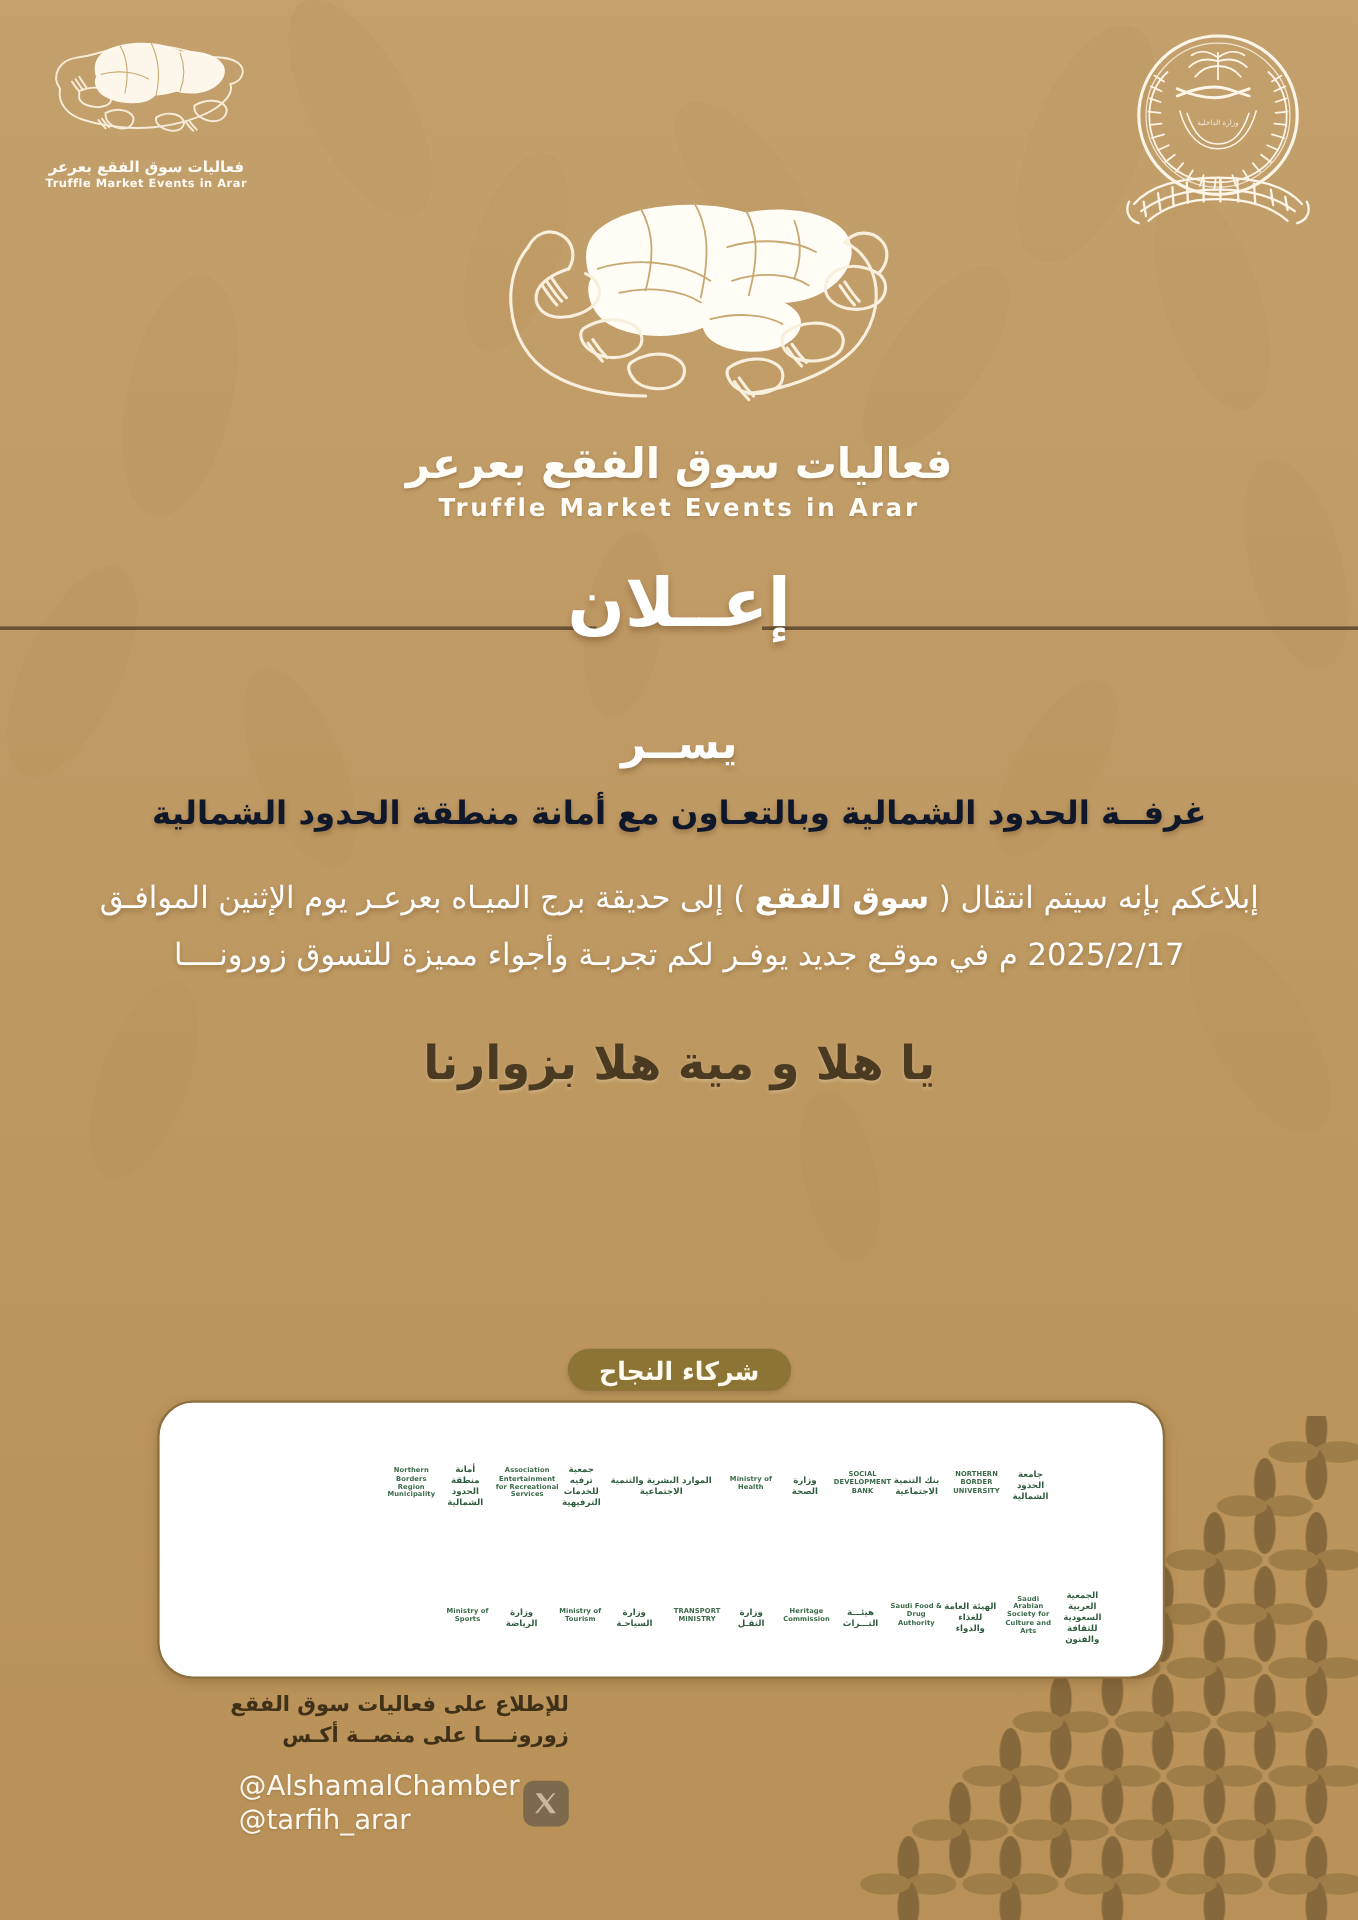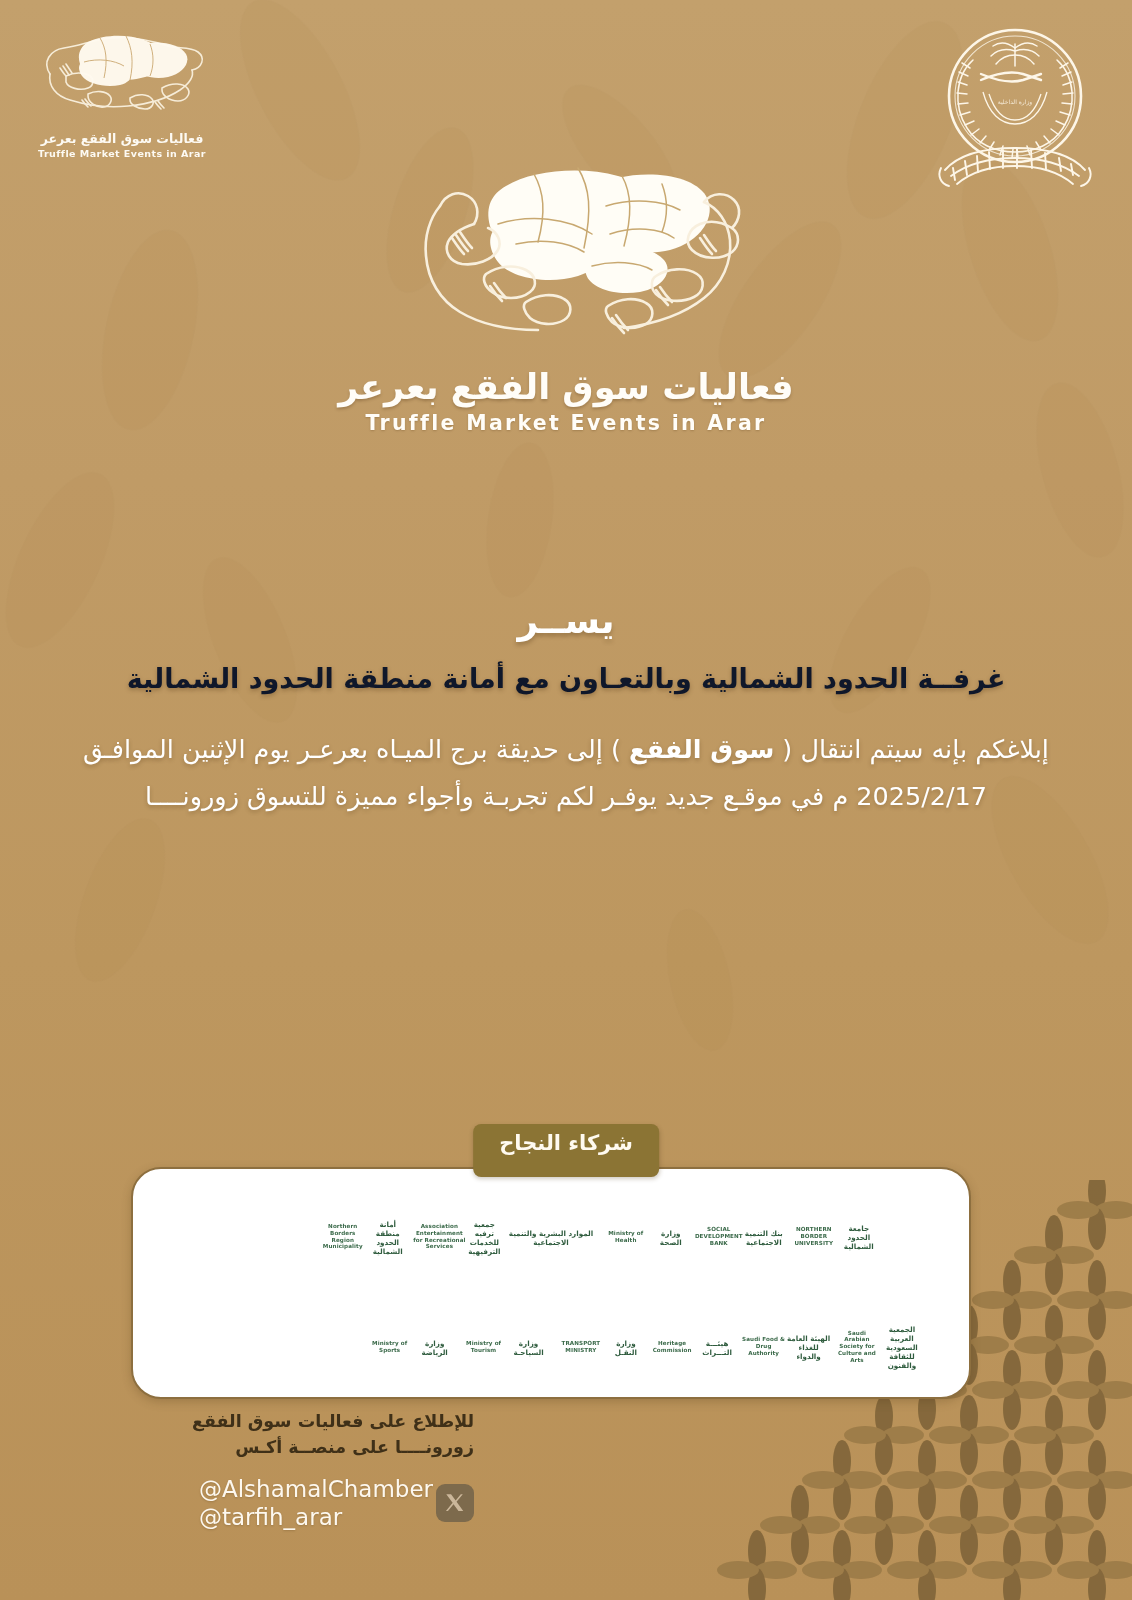--- a/index.html
+++ b/index.html
@@ -104,21 +104,21 @@
   .greet{
     color:#4a3a22;font-size:39px;font-weight:700;margin-top:44px;
     text-shadow:0 2px 3px rgba(255,245,225,.30);letter-spacing:.5px;
   }
 
   
   .partners-wrap{position:absolute;left:0;right:0;top:1124px;}
   .partners-badge{
     position:absolute;left:50%;transform:translateX(-50%);top:0;z-index:5;
     background:#8b7434;color:#fffaf0;font-size:21px;font-weight:700;
-    padding:7px 26px 22px;border-radius:8px;box-shadow:0 2px 4px rgba(70,50,20,.25);
+    padding:7px 26px 4px;border-radius:18px;box-shadow:0 2px 4px rgba(70,50,20,.25);
   }
   .partners-card{
     position:absolute;left:131px;top:43px;width:840px;height:232px;
     background:#ffffff;border-radius:30px;
     border:2px solid #8d6f3f;
     box-shadow:0 3px 10px rgba(80,55,20,.25);
     padding:16px 12px 10px;
   }
   .prow{
     display:flex;align-items:flex-end;justify-content:center;
@@ -342,29 +342,35 @@
           <path d="M344 88 C348 94 352 100 356 104 M348 85 C352 91 356 97 360 101"></path>
           <path d="M300 140 C304 146 308 151 312 155 M304 137 C308 143 312 148 316 152"></path>
           <path d="M256 168 C260 174 264 179 268 183 M260 165 C264 171 268 176 272 180"></path>
         </g>
       </svg>
     </div>
     <div class="t-ar">فعاليات سوق الفقع بعرعر</div>
     <div class="t-en">Truffle Market Events in Arar</div>
   </div>
 
+  <div class="divider-row">
+    <div class="div-line l"></div>
+    <div class="div-line r"></div>
+    <div class="e3lan">إعــلان</div>
+  </div>
 
   <div class="body-block">
     <div class="yasur">يســر</div>
     <div class="org-line">غرفــة الحدود الشمالية وبالتعـاون مع أمانة منطقة الحدود الشمالية</div>
     <div class="para">
       <span>إبلاغكم بإنه سيتم انتقال ( </span><b>سوق الفقع</b><span> ) إلى حديقة برج الميـاه بعرعـر</span>
       <span>يوم الإثنين الموافـق 2025/2/17 م في موقـع جديد يوفـر لكم تجربـة</span>
       <span>وأجواء مميزة للتسوق زورونــــا</span>
     </div>
+    <div class="greet">يا هلا و مية هلا بزوارنا</div>
   </div>
 
   <div class="partners-wrap">
     <div class="partners-badge">شركاء النجاح</div>
 
     <div class="partners-card">
 
       <div class="prow">
 
         <div class="pcell">

